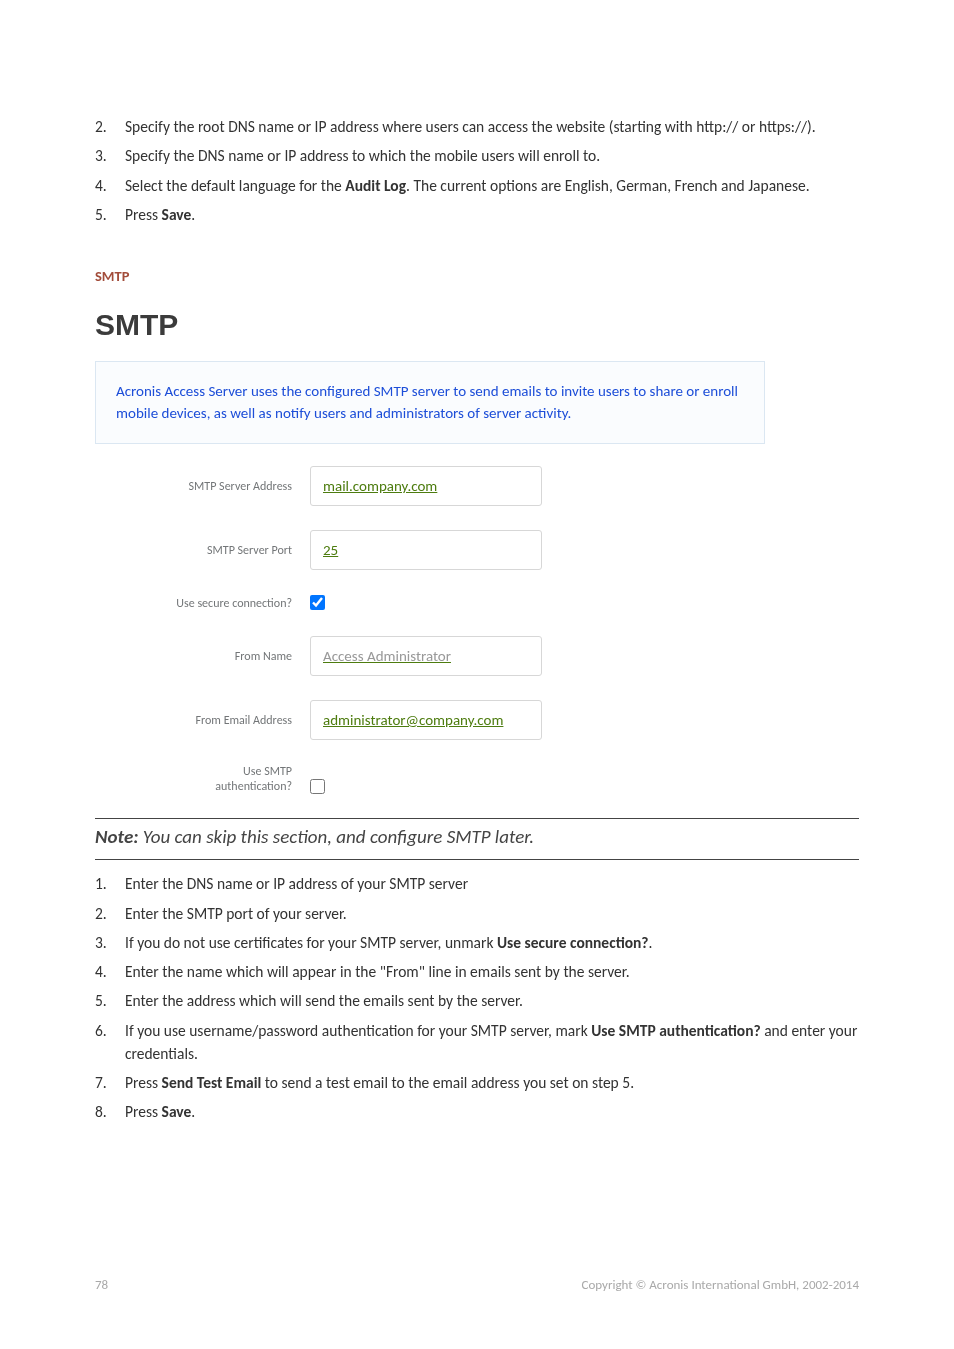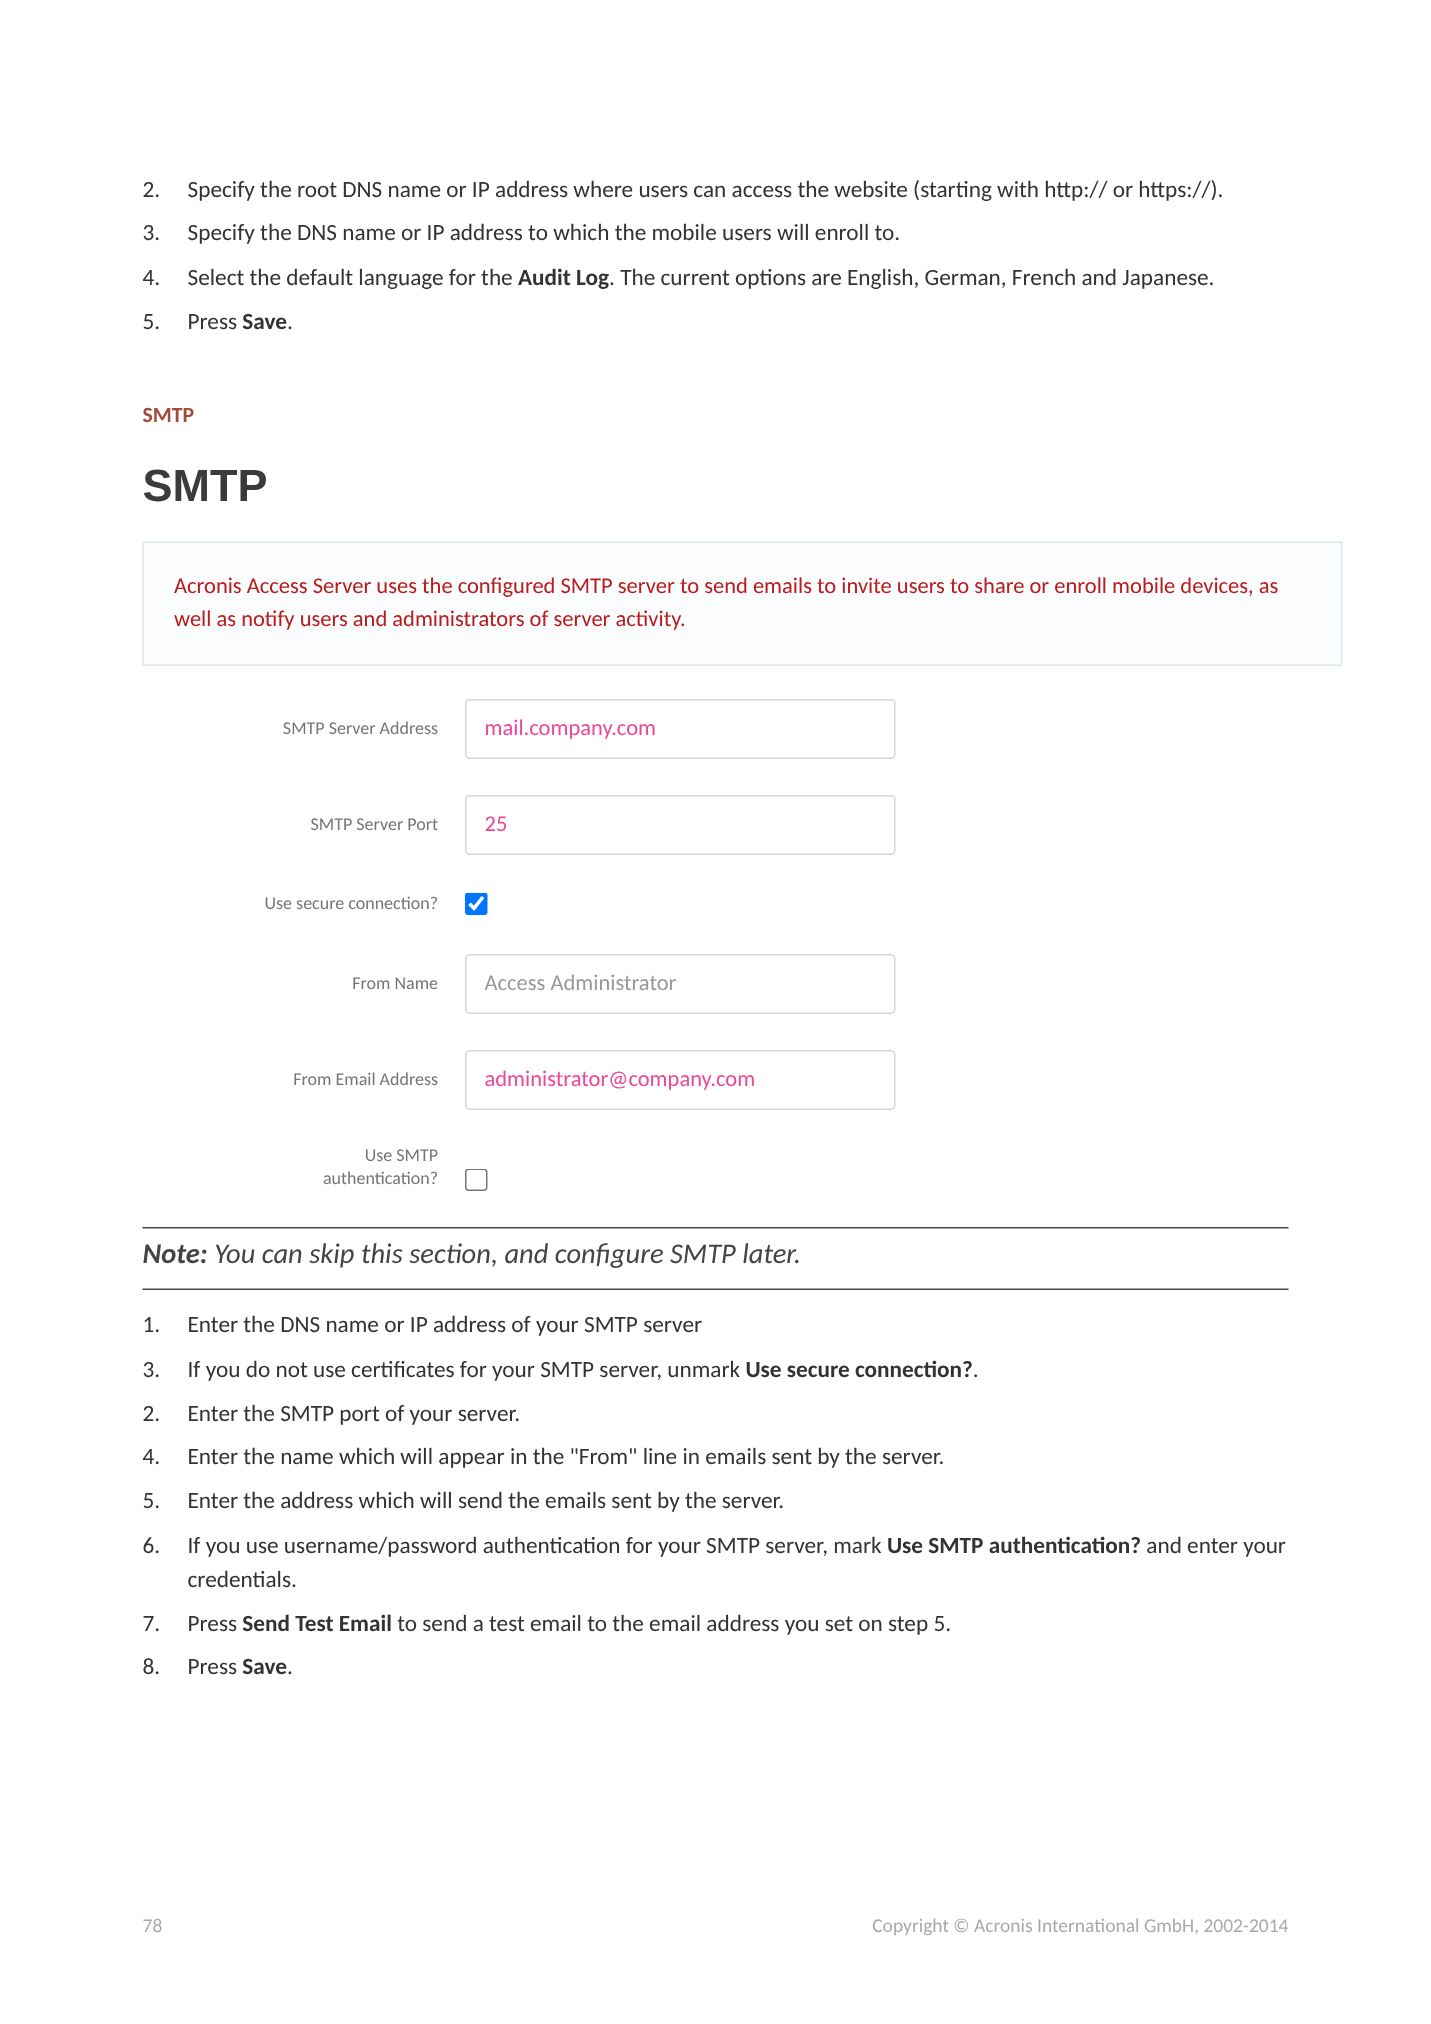--- a/index.html
+++ b/index.html
@@ -40,24 +40,24 @@
     font-family: Arial, Helvetica, sans-serif;
     font-weight: bold;
     font-size: 30px;
     color: #3b3b3b;
     margin-bottom: 14px;
   }
   .info-box {
     background: #fafcfe;
     border: 1px solid #dbe7f2;
     padding: 18px 20px;
-    color: #b91c1c;
+    color: #1d4ed8;
     font-size: 15px;
     margin-bottom: 22px;
-    width: 800px;
+    width: 670px;
   }
   .form-area {
     width: 670px;
   }
   .form-row {
     display: flex;
     align-items: center;
     margin-bottom: 24px;
   }
   .form-row.tall { align-items: flex-end; }
@@ -69,24 +69,25 @@
     font-size: 12px;
   }
   .form-label.multiline {
     line-height: 1.25;
   }
   .form-input {
     border: 1px solid #d7d7d7;
     border-radius: 3px;
     padding: 10px 12px;
     font-size: 15px;
-    color: #ec4899;
-    width: 287px;
+    color: #4d7c0f;
+    width: 232px;
     font-family: inherit;
     background: #fff;
+    text-decoration: underline;
   }
   .form-input::placeholder { color: #999; }
   .chk {
     width: 15px; height: 15px;
   }
   .hr {
     border: none;
     border-top: 1px solid #444;
     margin: 8px 0 4px 0;
   }
@@ -172,25 +173,25 @@
 <hr class="hr">
 <div class="note">
   <b>Note:</b><span> You can skip this section, and configure SMTP later.</span>
 </div>
 <hr class="hr" style="margin-bottom:12px">
 
 <ol class="bottom-list">
   <li data-num="1">
     <span>Enter the DNS name or IP address of your SMTP server</span><b></b><span></span>
   </li>
+  <li data-num="2">
+    <span>Enter the SMTP port of your server.</span><b></b><span></span>
+  </li>
   <li data-num="3">
     <span>If you do not use certificates for your SMTP server, unmark </span><b>Use secure connection?</b><span>.</span>
-  </li>
-  <li data-num="2">
-    <span>Enter the SMTP port of your server.</span><b></b><span></span>
   </li>
   <li data-num="4">
     <span>Enter the name which will appear in the "From" line in emails sent by the server.</span><b></b><span></span>
   </li>
   <li data-num="5">
     <span>Enter the address which will send the emails sent by the server.</span><b></b><span></span>
   </li>
   <li data-num="6">
     <span>If you use username/password authentication for your SMTP server, mark </span><b>Use SMTP authentication?</b><span> and enter your credentials.</span>
   </li>

